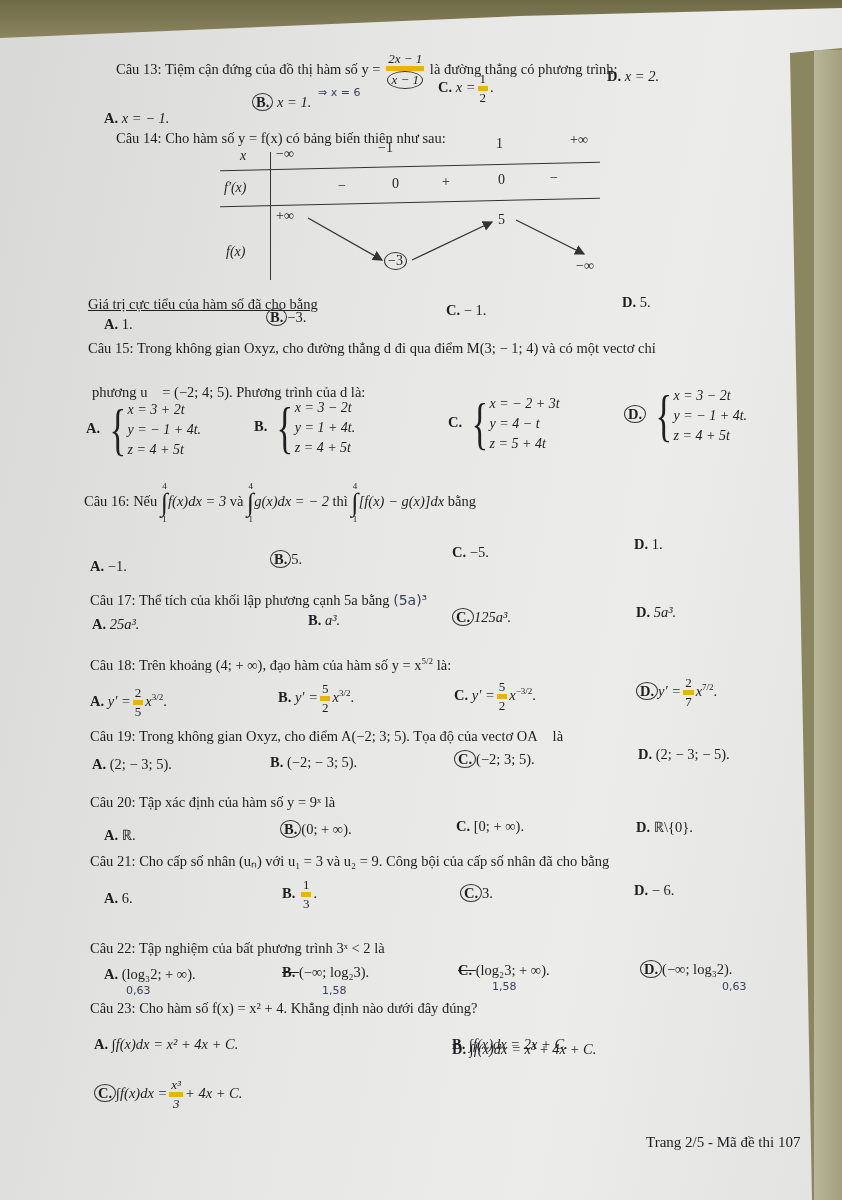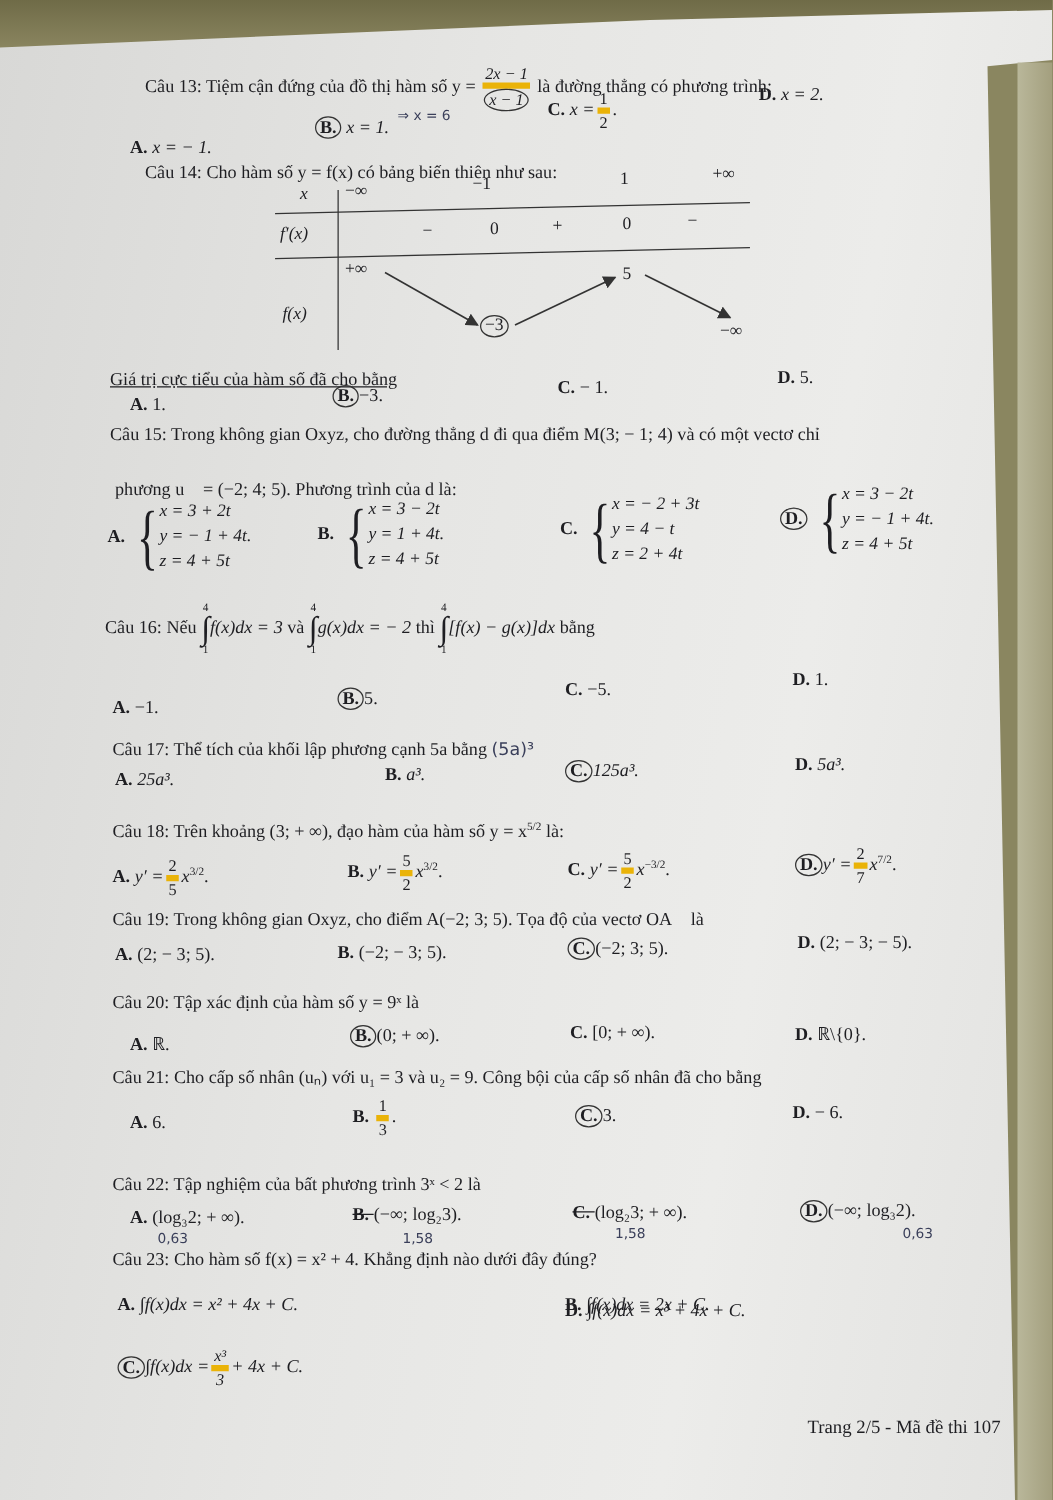--- a/index.html
+++ b/index.html
@@ -122,21 +122,21 @@
         <span>y = 1 + 4t.</span>
         <span>z = 4 + 5t</span>
       </span>
     </span></div>
 <div class="abs opt" style="left:448px;top:394px;"><b>C.</b>
   <span class="sys">
       <span class="brace">{</span>
       <span class="rows">
         <span>x = − 2 + 3t</span>
         <span>y = 4 − t</span>
-        <span>z = 2 + 4t</span>
+        <span>z = 5 + 4t</span>
       </span>
     </span></div>
 <div class="abs opt" style="left:624px;top:386px;"><b class="circ">D.</b>
   <span class="sys">
       <span class="brace">{</span>
       <span class="rows">
         <span>x = 3 − 2t</span>
         <span>y = − 1 + 4t.</span>
         <span>z = 4 + 5t</span>
       </span>
@@ -174,21 +174,21 @@
   <span>Thể tích của khối lập phương cạnh 5a bằng</span>
   <span class="hand" style="font-size:14px;">(5a)³</span>
 </div>
 <div class="abs opt" style="left:92px;top:616px;"><b>A. </b><span class="i">25a³.</span></div>
 <div class="abs opt" style="left:278px;top:612px;margin-left:30px;"><b>B. </b><span class="i">a³.</span></div>
 <div class="abs opt" style="left:452px;top:608px;"><b class="circ">C.</b><span class="i">125a³.</span></div>
 <div class="abs opt" style="left:636px;top:604px;"><b>D. </b><span class="i">5a³.</span></div>
 
 <div class="abs q" style="left:90px;top:656px;">
   <span class="lbl">Câu 18:</span>
-  <span>Trên khoảng (3; + ∞), đạo hàm của hàm số y = x</span><sup>5/2</sup>
+  <span>Trên khoảng (4; + ∞), đạo hàm của hàm số y = x</span><sup>5/2</sup>
   <span>là:</span>
 </div>
 <div class="abs opt" style="left:90px;top:686px;"><b>A. </b><span class="i">y′ =</span><span class="frac">
       <span class="n">2</span>
       <span>5</span>
     </span><span class="i">x</span><sup>3/2</sup>.</div>
 <div class="abs opt" style="left:278px;top:682px;"><b>B. </b><span class="i">y′ =</span><span class="frac">
       <span class="n">5</span>
       <span>2</span>
     </span><span class="i">x</span><sup>3/2</sup>.</div>

